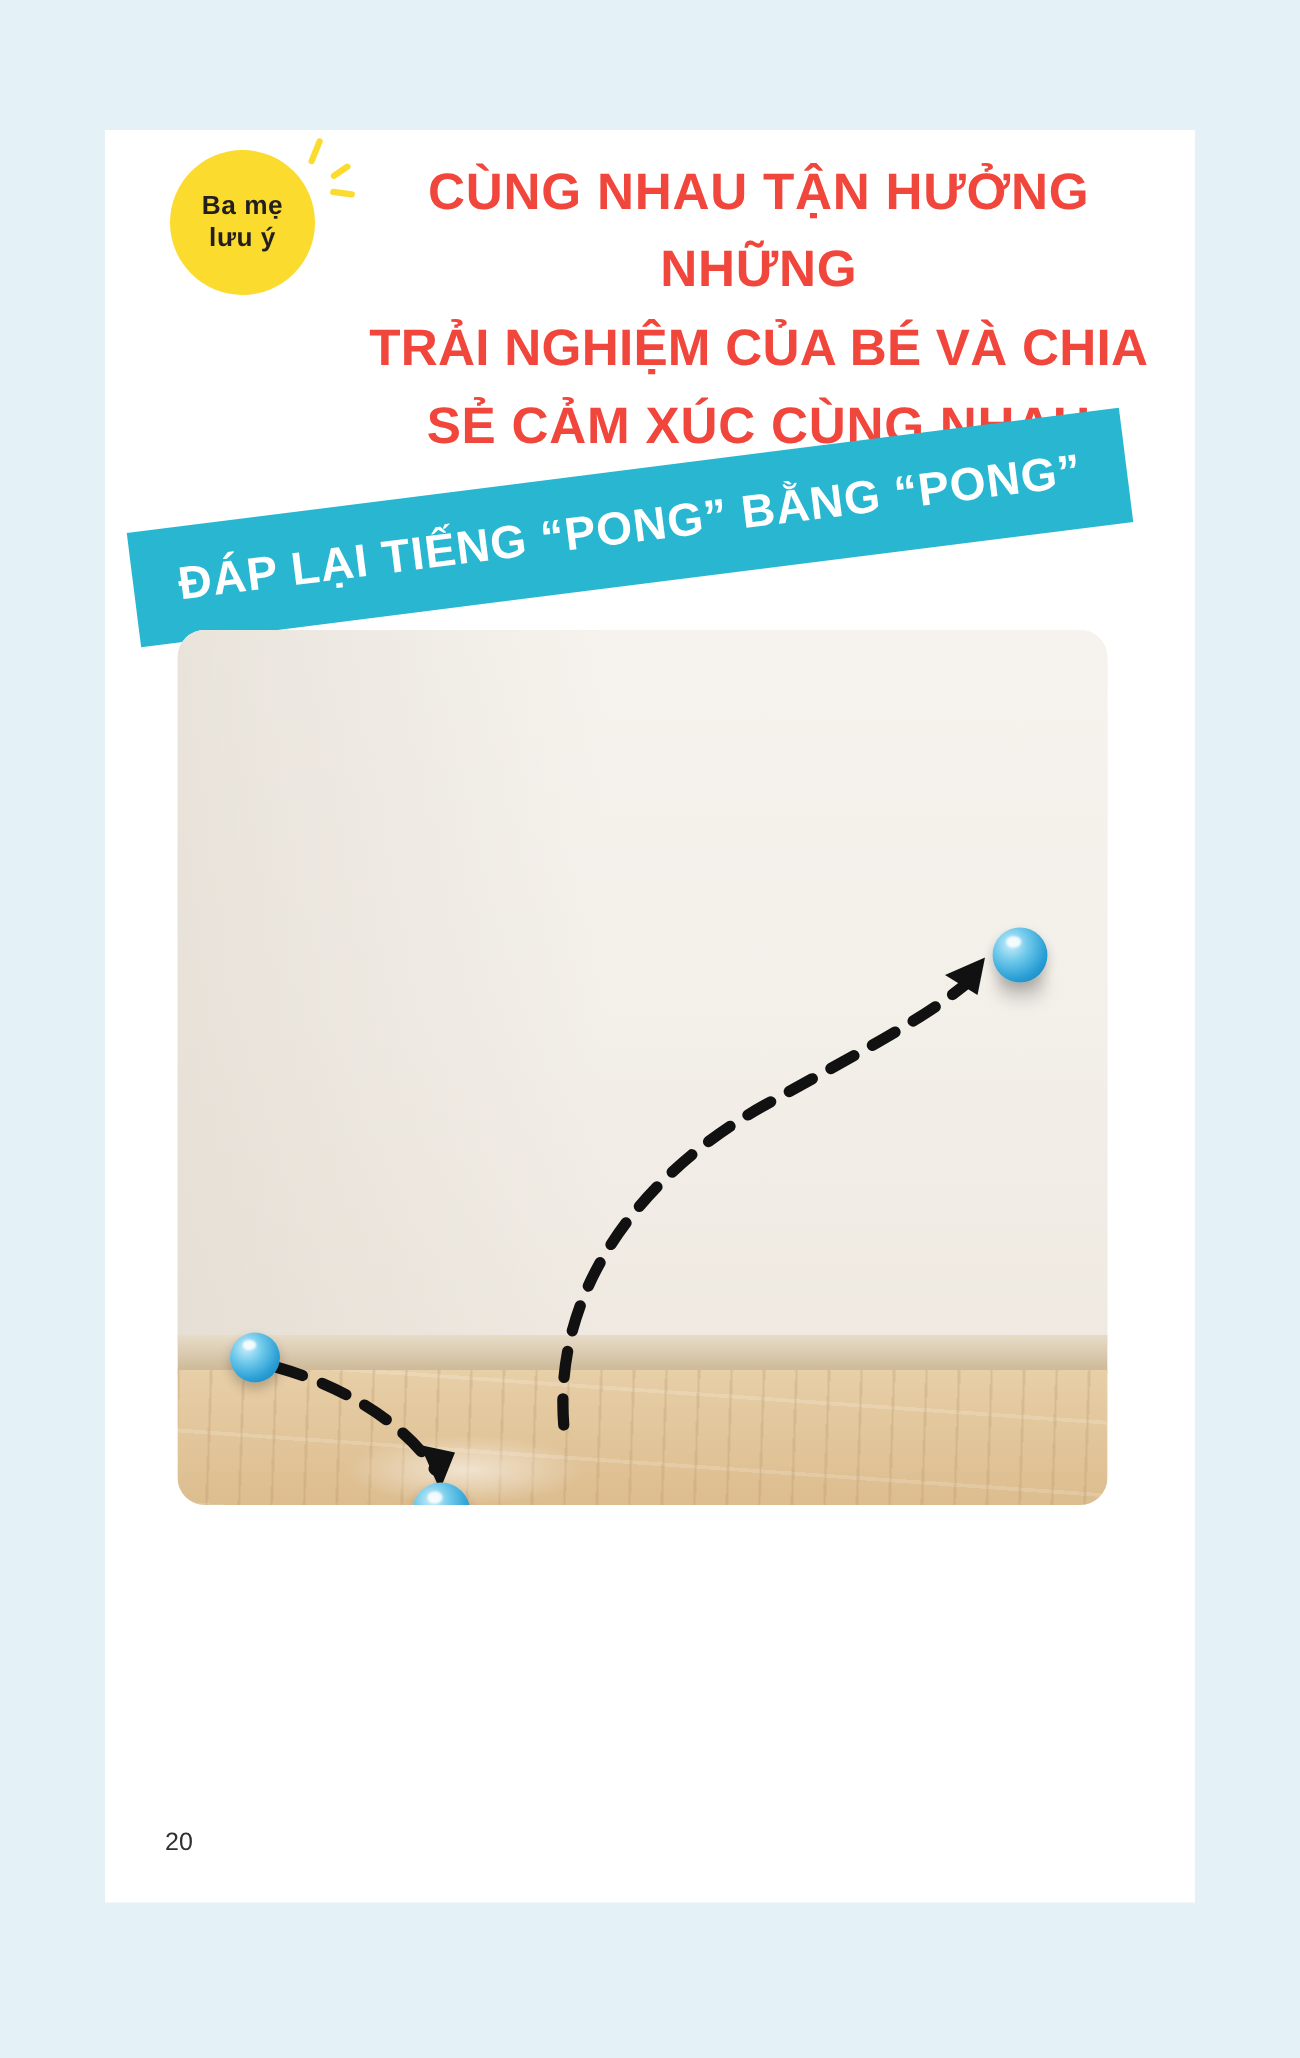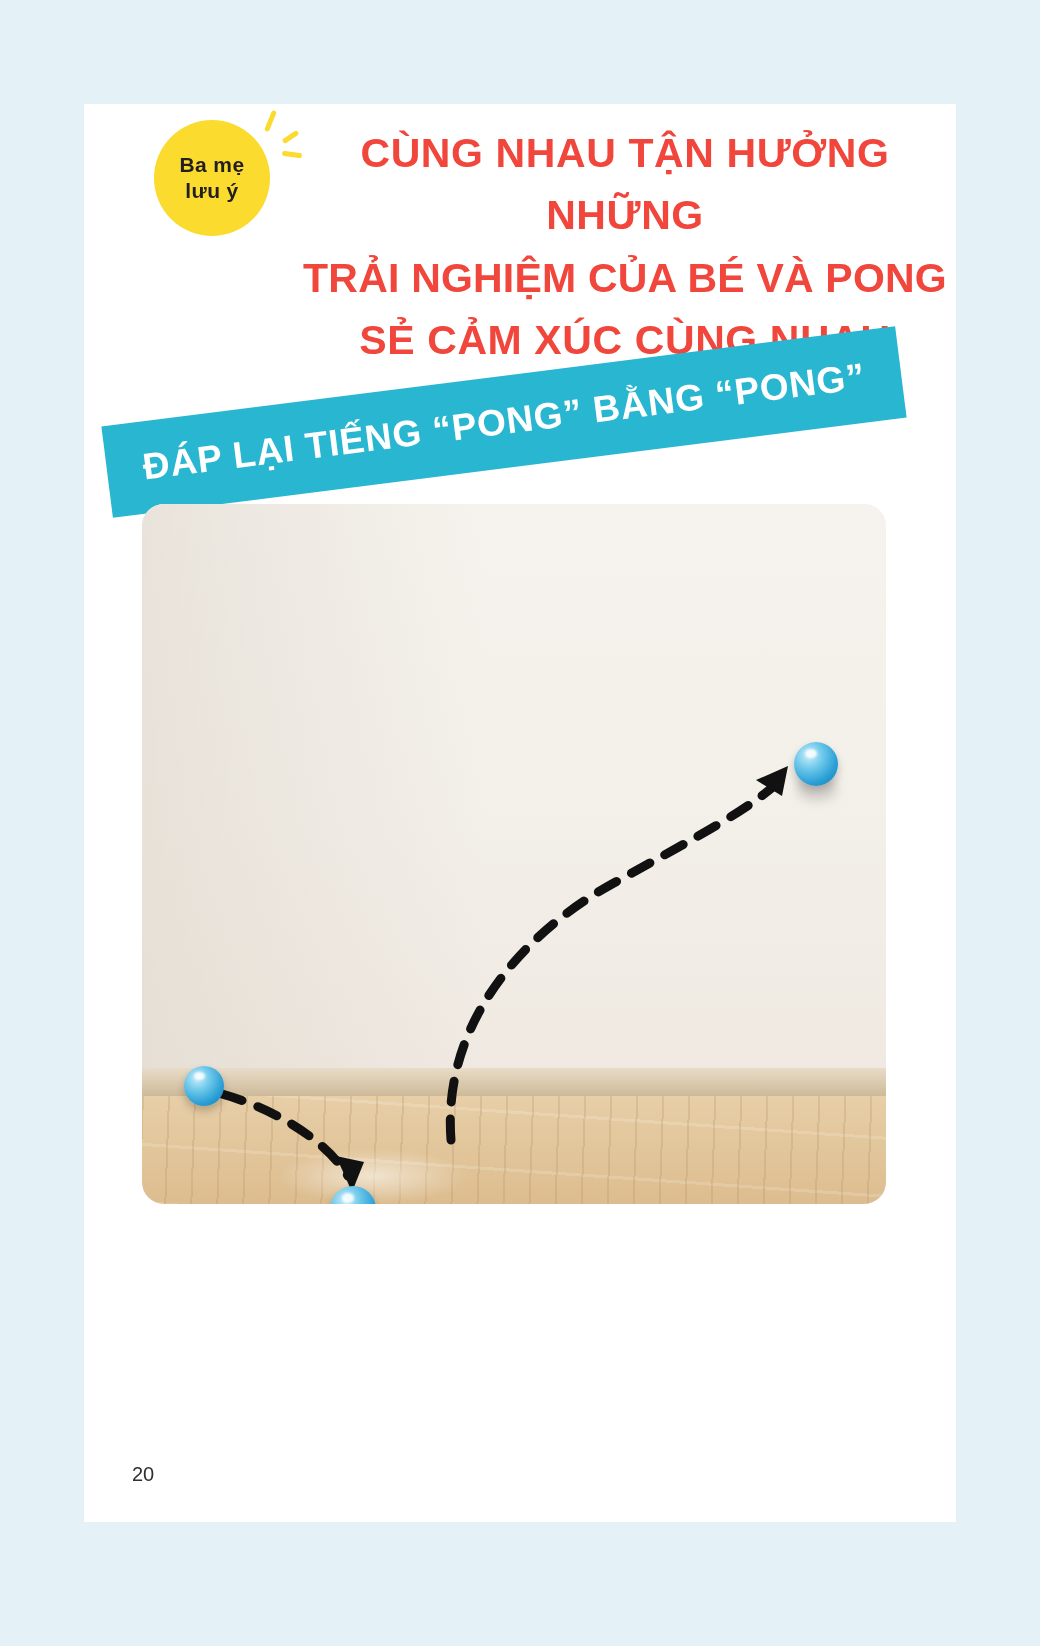--- a/index.html
+++ b/index.html
@@ -25,21 +25,20 @@
     background: #ffffff;
   }
 
   
   .header {
     position: absolute;
     left: 0;
     top: 0;
     width: 872px;
     height: 230px;
-    margin-left: 18px;
   }
   .badge {
     position: absolute;
     left: 52px;
     top: 16px;
     width: 116px;
     height: 116px;
     border-radius: 50%;
     background: #fcdb2f;
     display: flex;
@@ -198,21 +197,21 @@
       <div class="spark s2"></div>
       <div class="spark s3"></div>
 
       <div class="badge">
         <span>Ba mẹ</span>
         <span>lưu ý</span>
       </div>
 
       <div class="header-title">
         <div>CÙNG NHAU TẬN HƯỞNG NHỮNG</div>
-        <div class="l2">TRẢI NGHIỆM CỦA BÉ VÀ PONG</div>
+        <div class="l2">TRẢI NGHIỆM CỦA BÉ VÀ CHIA</div>
         <div>SẺ CẢM XÚC CÙNG NHAU</div>
       </div>
     </div>
 
     <div class="banner">
       <div class="banner-label">ĐÁP LẠI TIẾNG “PONG” BẰNG “PONG”</div>
     </div>
 
     <div class="photo">
       <div class="wall"></div>

